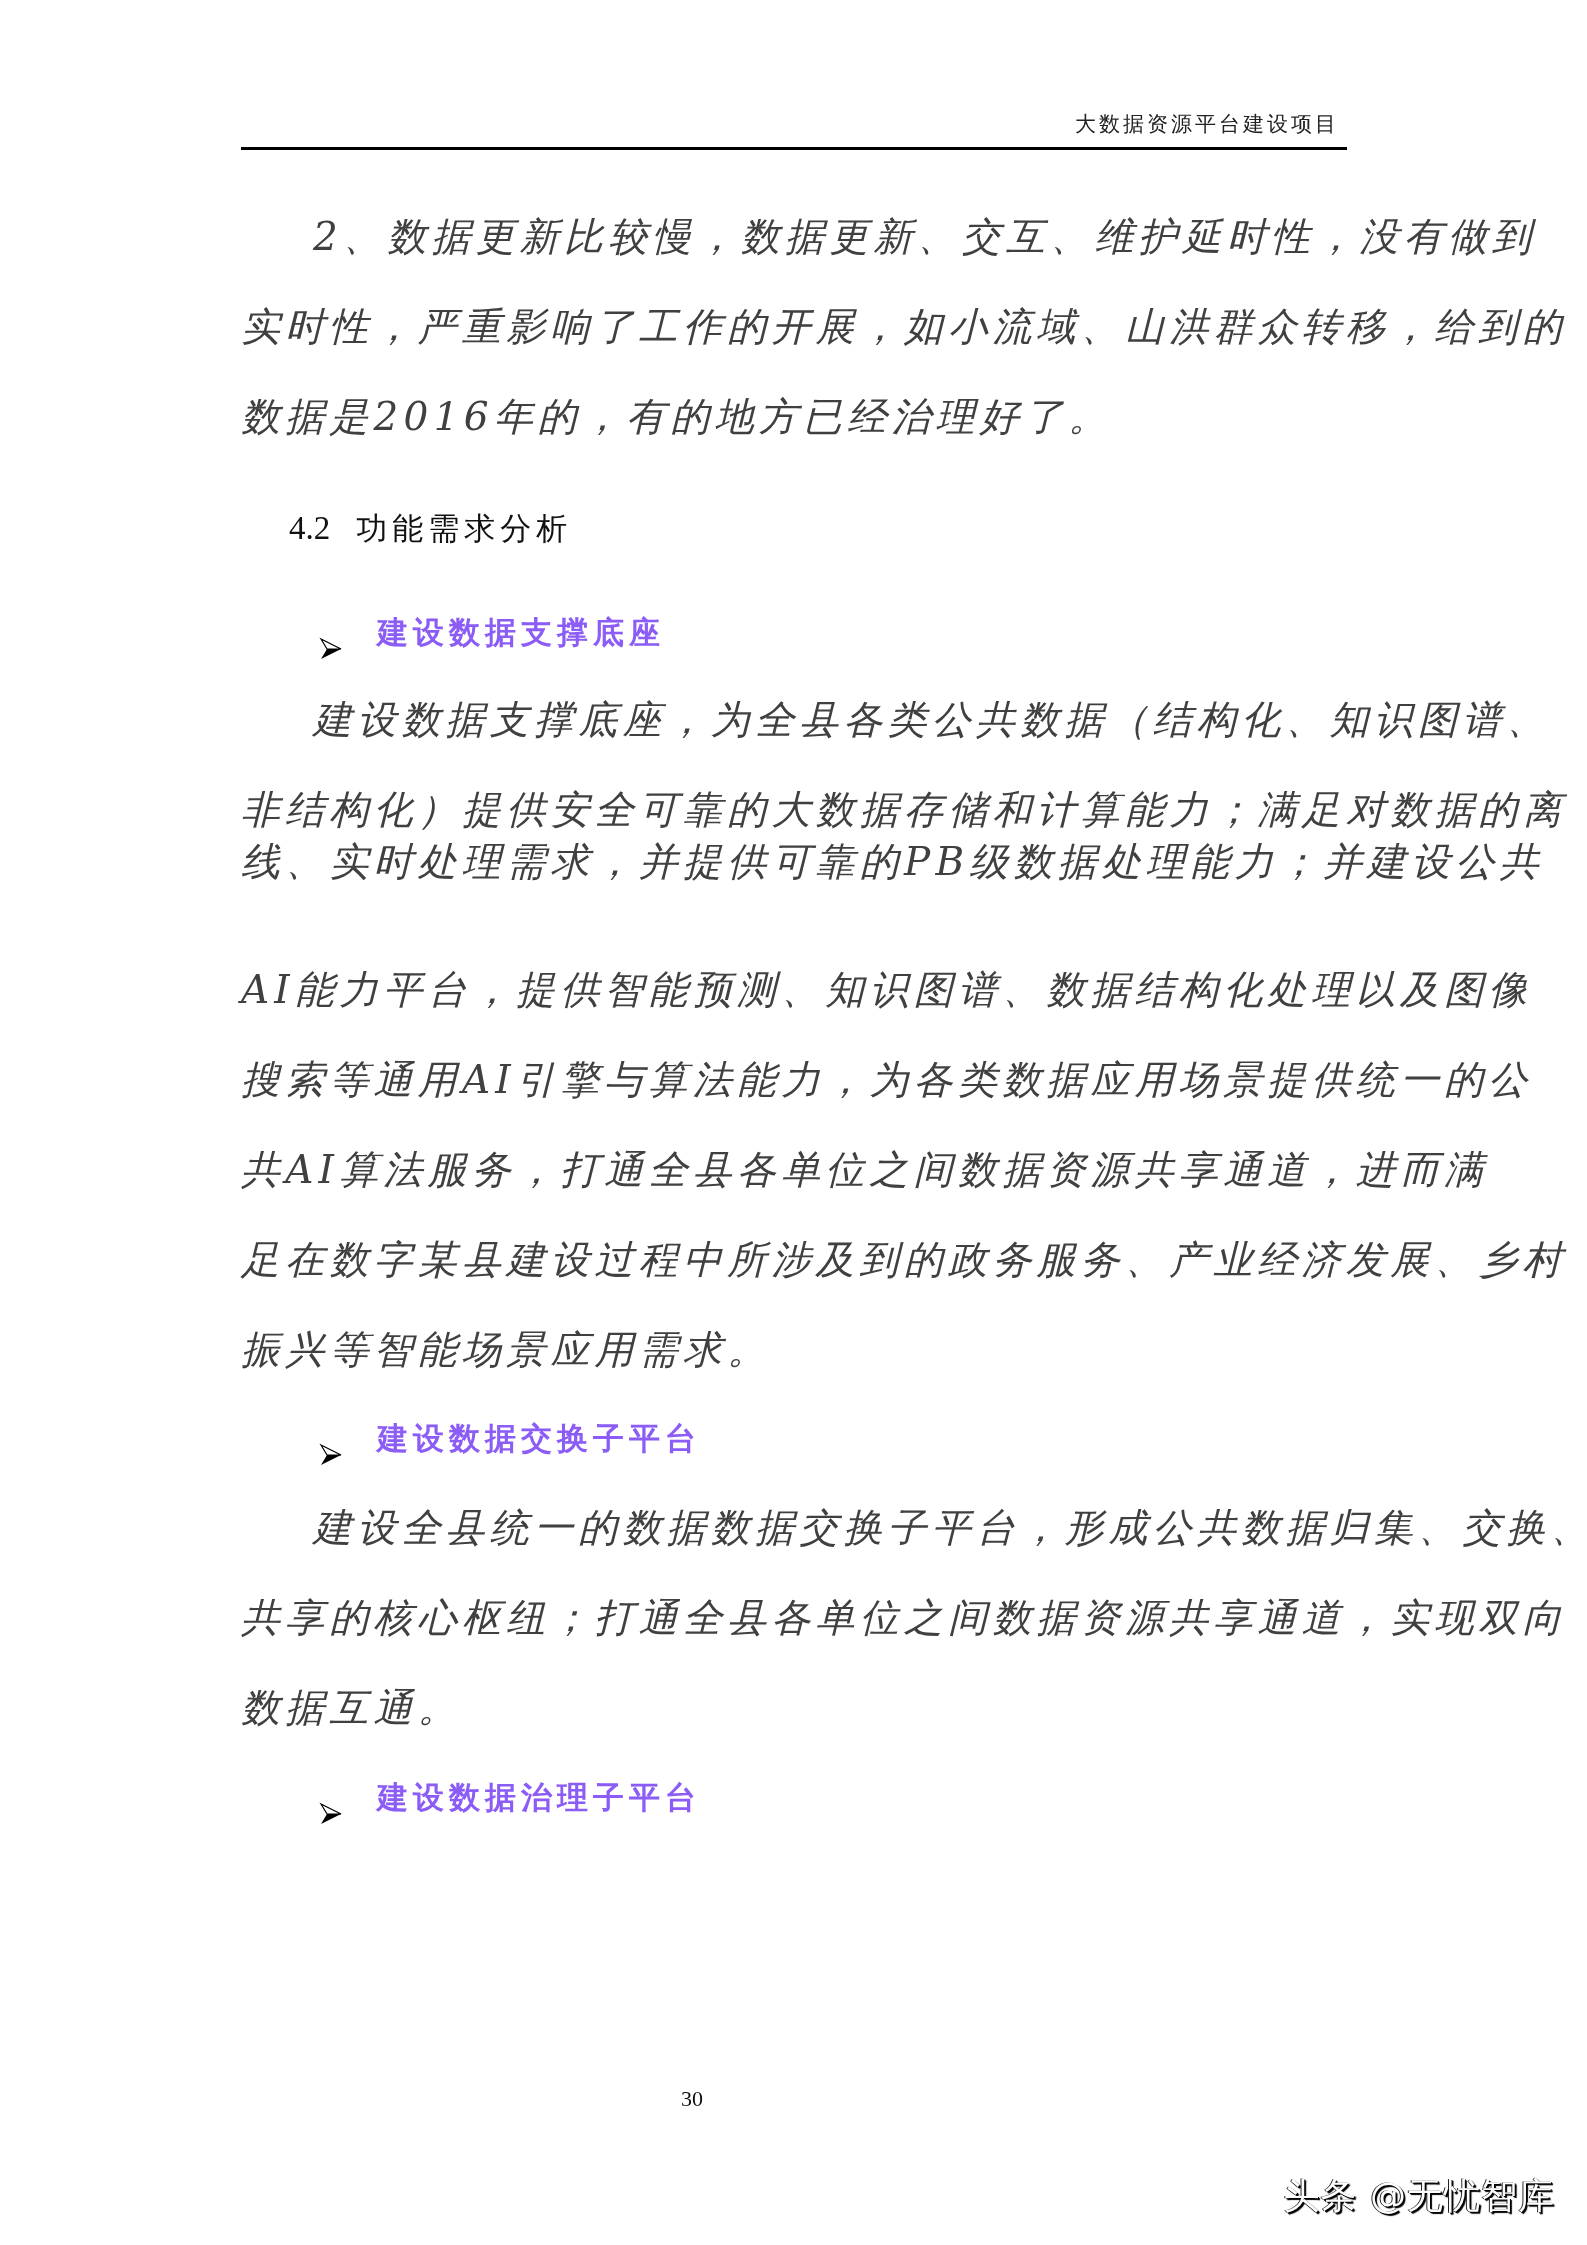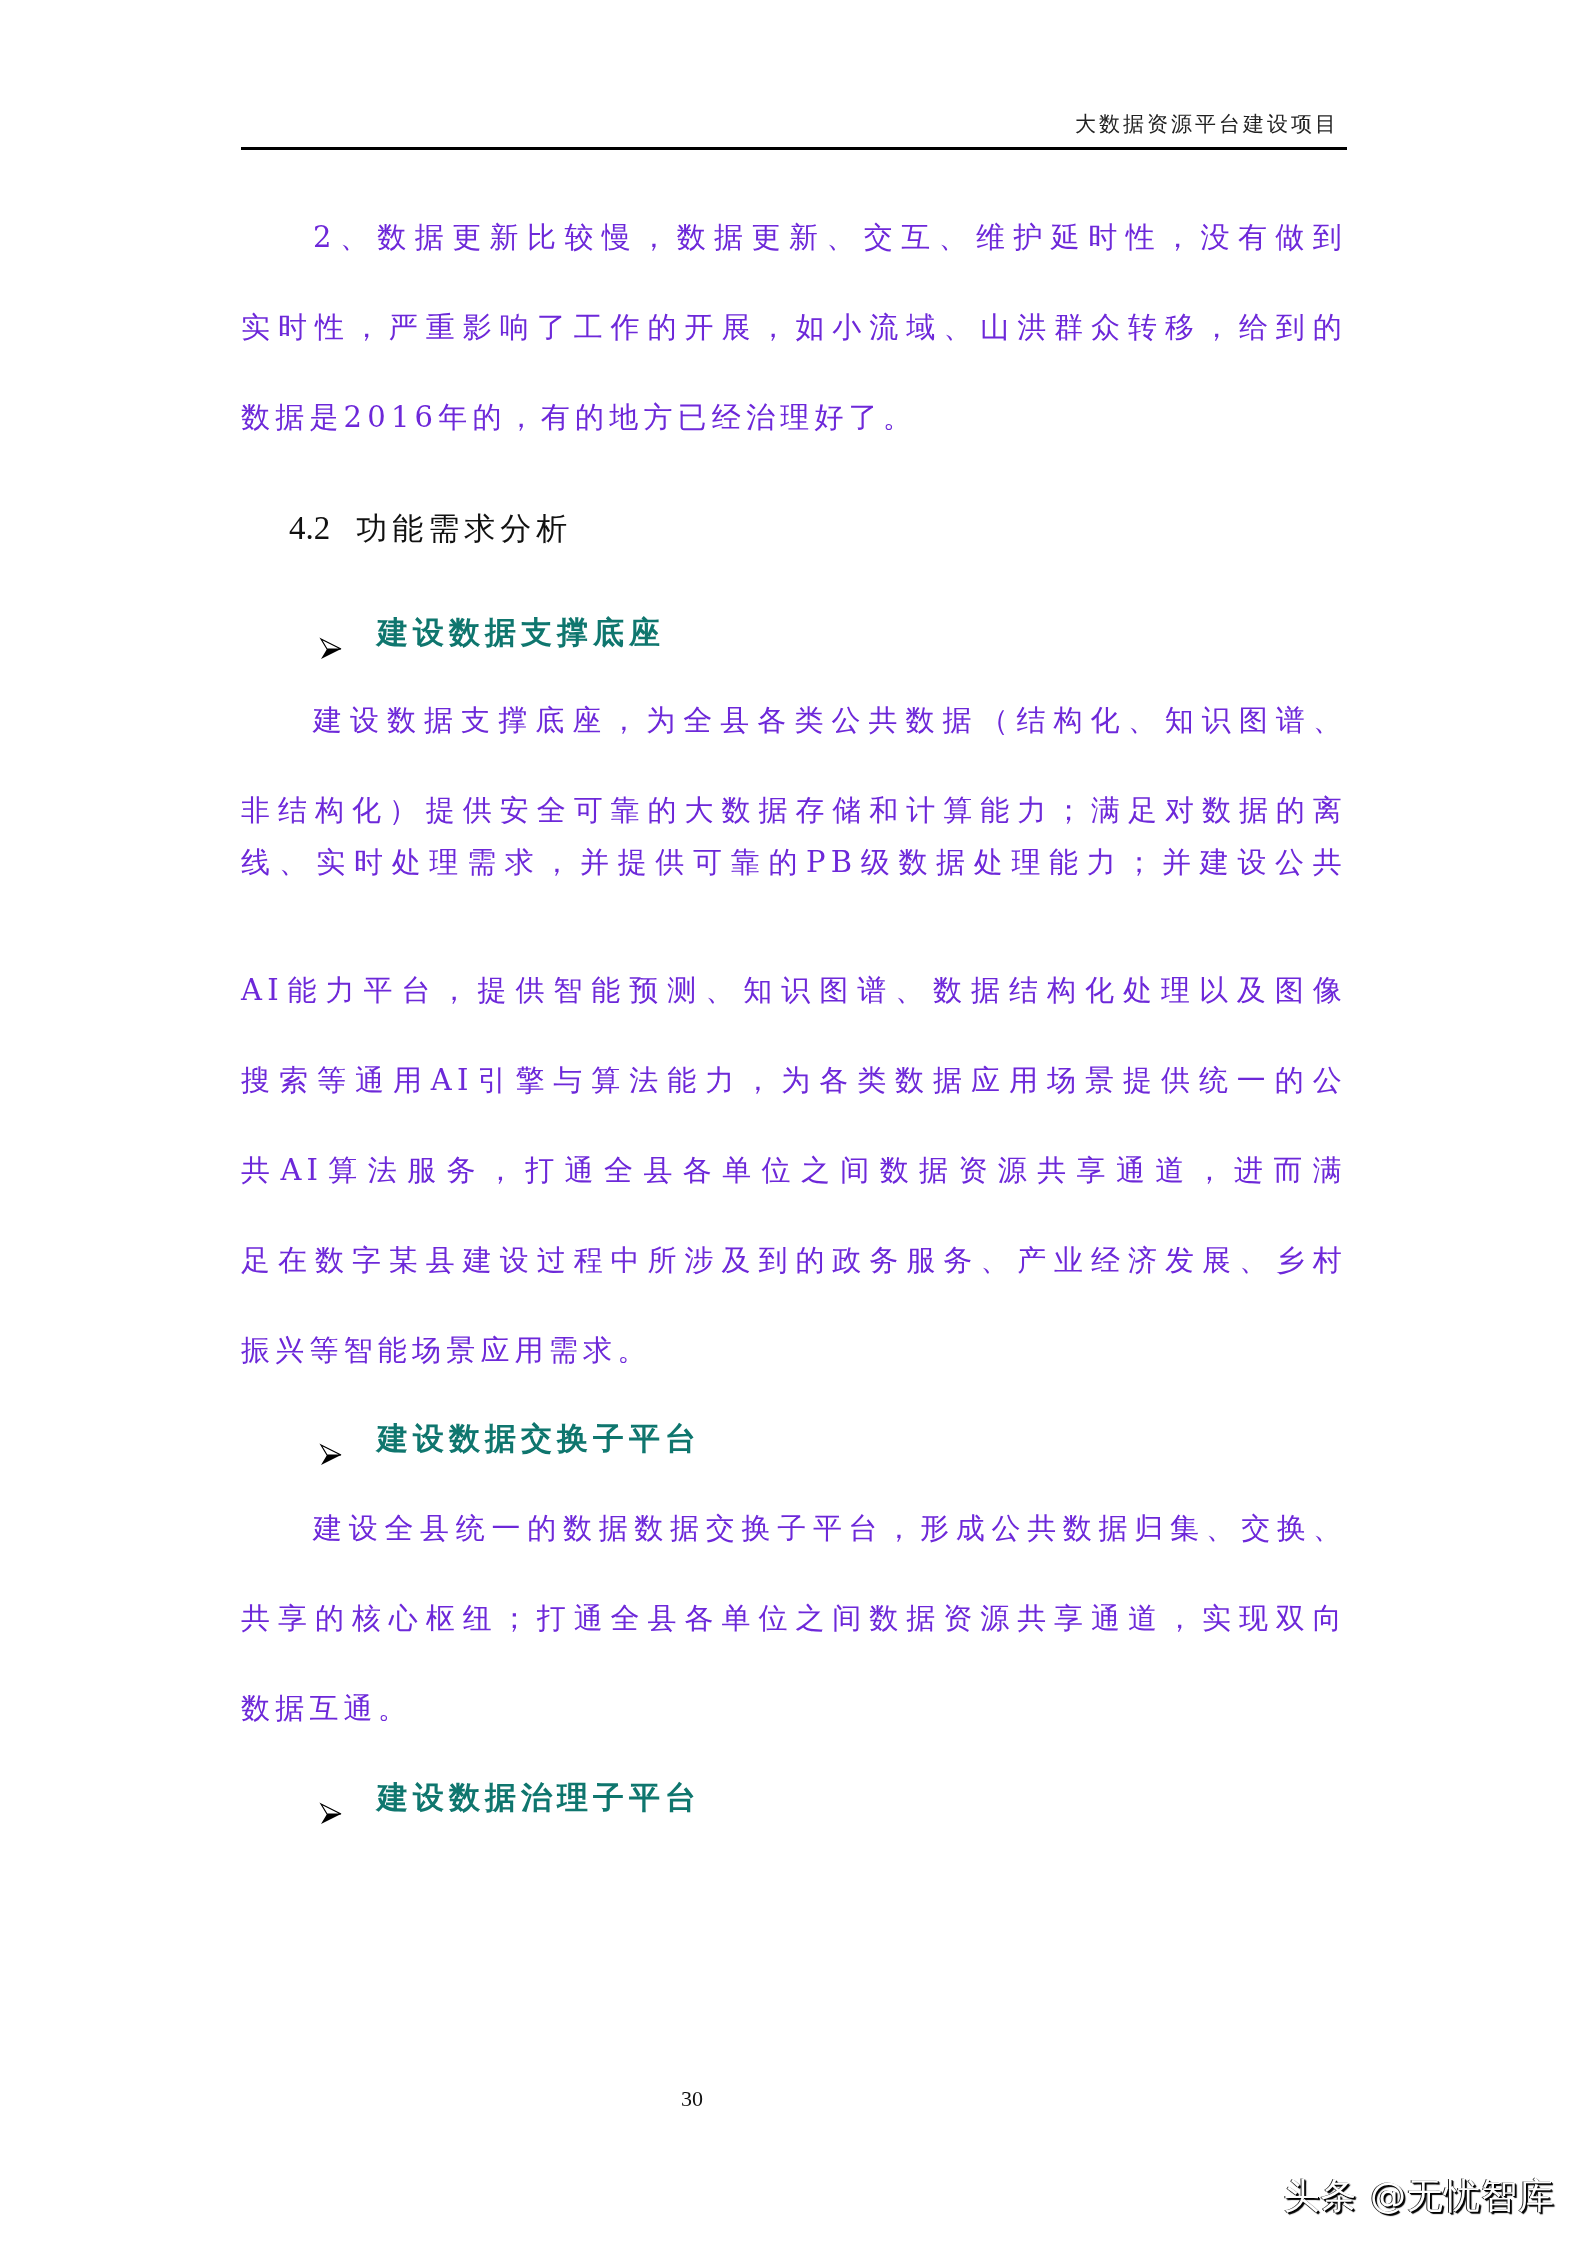--- a/index.html
+++ b/index.html
@@ -40,24 +40,25 @@
     left: 241px;
     top: 0;
     width: 1106px;
   }
   .line {
     position: absolute;
     left: 0;
     width: 1106px;
     height: 60px;
     line-height: 60px;
-    font-size: 29px;
+    font-size: 39px;
     letter-spacing: 5.2px;
     white-space: nowrap;
-    color: #6d28d9;
+    color: #404040;
+    font-style: italic;
   }
   .line.indent { padding-left: 72px; box-sizing: border-box; }
   .line.justify {
     text-align: justify;
     text-align-last: justify;
   }
   .heading {
     position: absolute;
     left: 0;
     height: 60px;
@@ -75,21 +76,21 @@
   }
   .heading .txt { letter-spacing: 5px; }
   .bullet-heading {
     position: absolute;
     left: 78px;
     height: 60px;
     line-height: 60px;
     font-size: 31px;
     white-space: nowrap;
     font-weight: bold;
-    color: #0f766e;
+    color: #8b5cf6;
   }
   .bullet-heading .arrow {
     display: inline-block;
     width: 24px;
     height: 24px;
     margin-right: 34px;
     vertical-align: middle;
     position: relative;
     top: -3px;
   }

